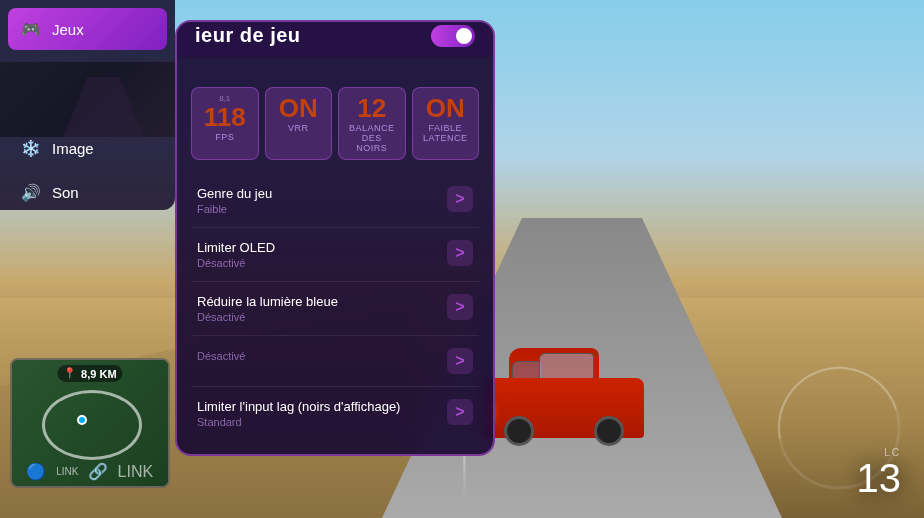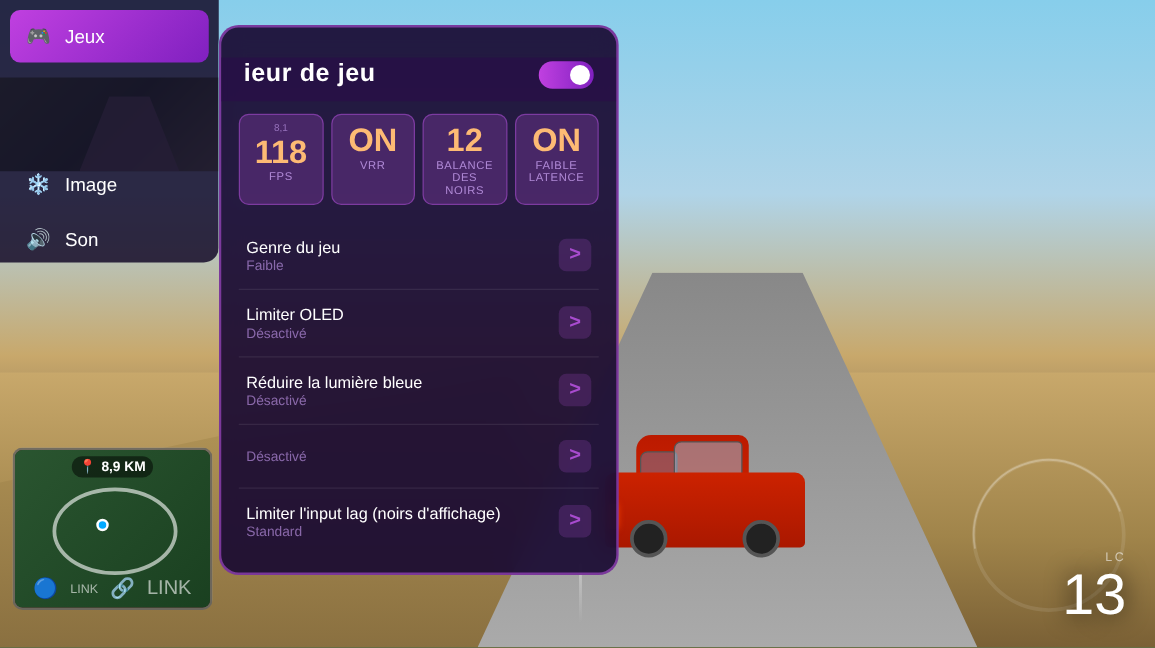--- a/index.html
+++ b/index.html
@@ -282,21 +282,20 @@
       overflow: hidden;
       backdrop-filter: blur(10px);
     }
 
     .panel-header {
       display: flex;
       align-items: center;
       justify-content: space-between;
       padding: 2px 18px 10px;
       background: rgba(40, 15, 70, 0.8);
-      margin-top: 24px;
     }
 
     .panel-title {
       color: white;
       font-size: 20px;
       font-weight: 600;
       letter-spacing: 0.5px;
     }
 
     
@@ -326,24 +325,25 @@
       padding: 10px 14px;
     }
 
     .stat-box {
       flex: 1;
       background: rgba(180, 80, 220, 0.25);
       border: 1px solid rgba(180, 80, 220, 0.5);
       border-radius: 8px;
       padding: 6px 8px;
       text-align: center;
+      margin-top: 20px;
     }
 
     .stat-main {
-      color: #fdba74;
+      color: #c2410c;
       font-size: 18px;
       font-weight: 700;
       line-height: 1.1;
     }
 
     .stat-main.large {
       font-size: 26px;
     }
 
     .stat-sub {
@@ -361,21 +361,21 @@
     
     .panel-items {
       padding: 4px 14px 14px;
       display: flex;
       flex-direction: column;
       gap: 0;
     }
 
     .panel-item {
       display: flex;
-      align-items: center;
+      align-items: flex-start;
       justify-content: space-between;
       padding: 12px 6px;
       border-bottom: 1px solid rgba(255,255,255,0.08);
       cursor: pointer;
     }
 
     .panel-item:last-child {
       border-bottom: none;
     }
 
@@ -556,15 +556,15 @@
   </div>
 </div>
 
 <div style="position:absolute;bottom:20px;right:15px;text-align:right;">
   <svg width="140" height="140" style="position:absolute;bottom:0;right:0;">
     <circle cx="70" cy="70" r="60" fill="none" stroke="rgba(255,255,255,0.1)" stroke-width="3"></circle>
     <circle cx="70" cy="70" r="60" fill="none" stroke="rgba(255,255,255,0.25)" stroke-width="1.5" stroke-dasharray="180 200" stroke-dashoffset="-10" transform="rotate(-200 70 70)"></circle>
   </svg>
   <div style="position:relative;z-index:2;padding-right:8px;">
     <div style="color:rgba(255,255,255,0.6);font-size:10px;letter-spacing:2px;text-align:right;">LC</div>
-    <div style="color:white;font-size:46px;font-weight:200;line-height:1;text-shadow:0 0 20px rgba(0,0,0,0.9);">13</div>
+    <div style="color:white;font-size:40px;font-weight:200;line-height:1;text-shadow:0 0 20px rgba(0,0,0,0.9);">13</div>
   </div>
 </div>
 
 </body></html>

